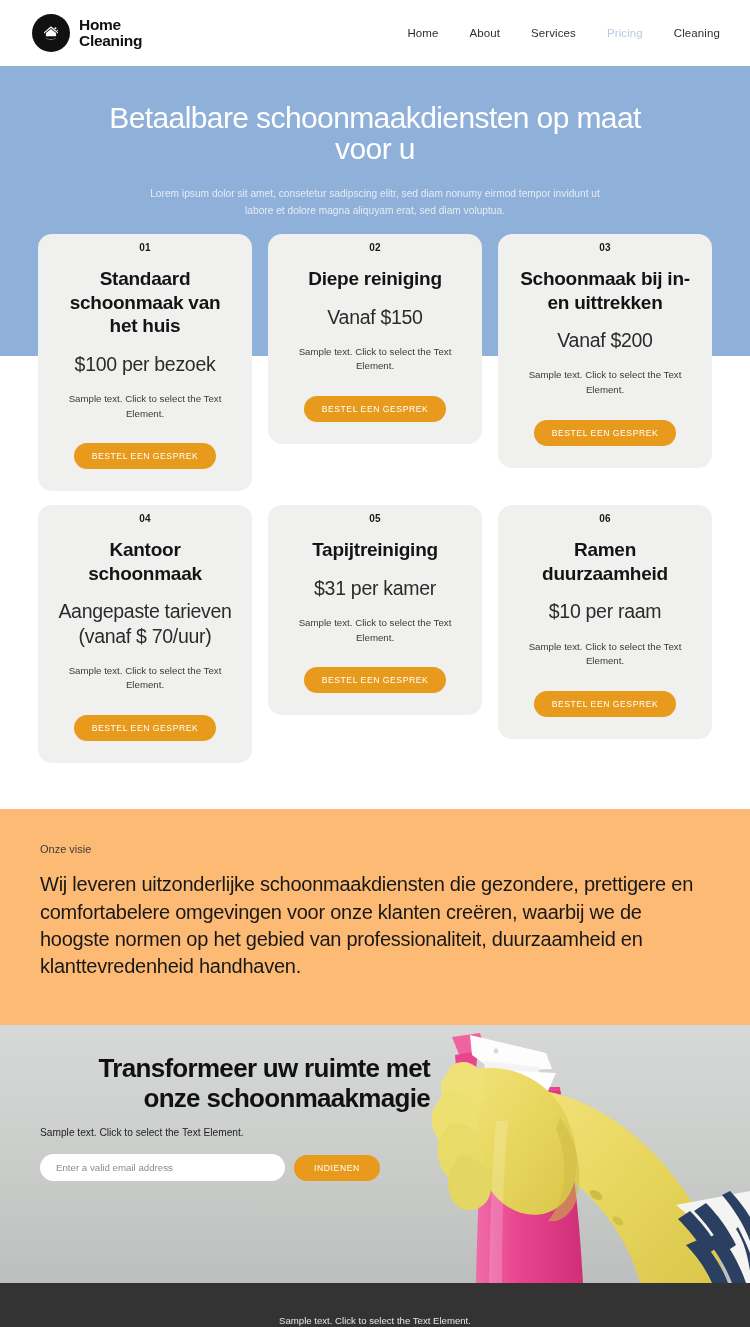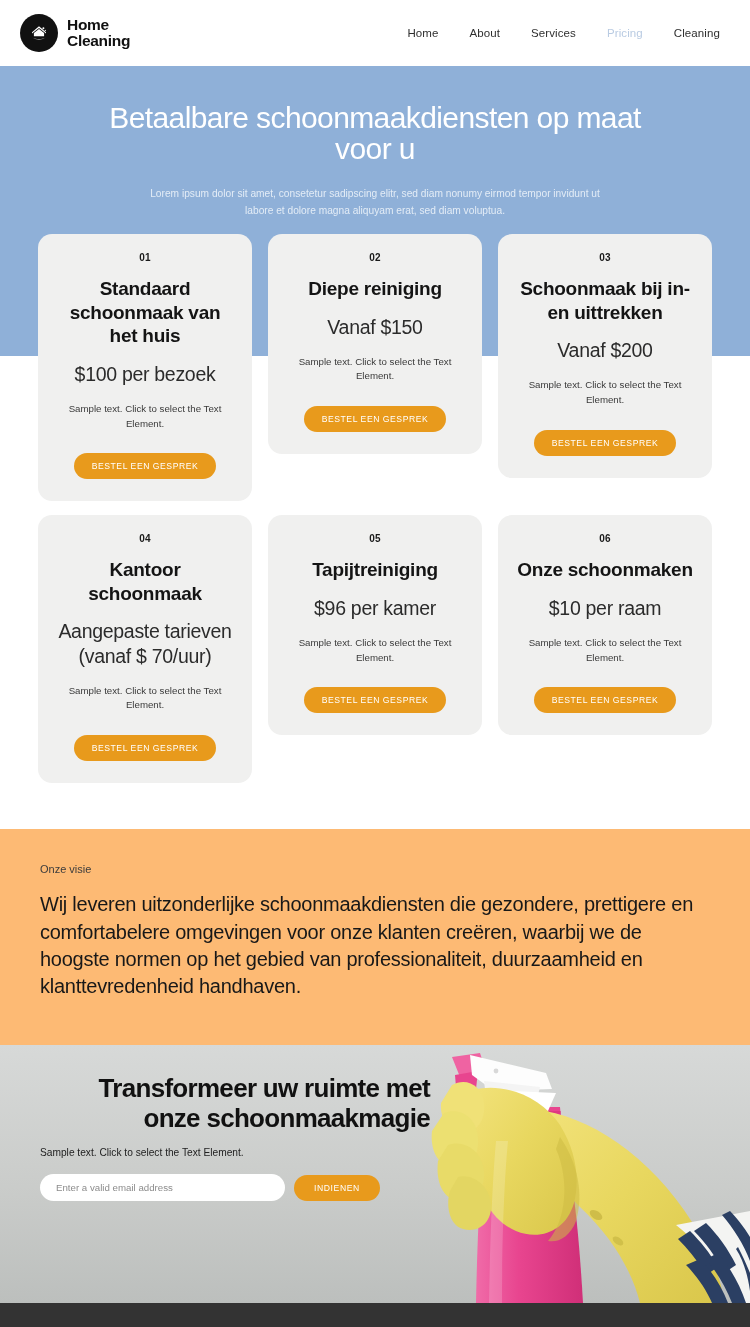--- a/index.html
+++ b/index.html
@@ -12,21 +12,21 @@
   }
   .page { width: 750px; position: relative; overflow: hidden; }
 
   
   .header {
     height: 66px;
     background: #ffffff;
     display: flex;
     align-items: center;
     justify-content: space-between;
-    padding: 0 30px 0 20px;
+    padding: 0 30px 0 32px;
   }
   .brand { display: flex; align-items: center; gap: 9px; }
   .brand-mark {
     width: 38px; height: 38px; border-radius: 50%;
     background: #111111;
     display: flex; align-items: center; justify-content: center;
     flex: none;
   }
   .brand-name {
     font-size: 15.5px; font-weight: 700; line-height: 1.02;
@@ -71,21 +71,21 @@
     padding: 0 38px 46px;
     display: grid;
     grid-template-columns: repeat(3, 1fr);
     column-gap: 16px;
     row-gap: 14px;
     align-items: start;
   }
   .card {
     background: #f0f0ef;
     border-radius: 14px;
-    padding: 18px 16px 22px;
+    padding: 8px 16px 22px;
     text-align: center;
     display: flex;
     flex-direction: column;
     align-items: center;
   }
   .card-num {
     font-size: 10px; font-weight: 700; color: #1a1a1a;
     letter-spacing: .3px;
   }
   .card-title {
@@ -233,28 +233,28 @@
       <div class="card-num">04</div>
       <div class="card-title">Kantoor schoonmaak</div>
       <div class="card-price">Aangepaste tarieven (vanaf $ 70/uur)</div>
       <div class="card-desc">Sample text. Click to select the Text Element.</div>
       <button class="btn-orange">BESTEL EEN GESPREK</button>
     </div>
 
     <div class="card">
       <div class="card-num">05</div>
       <div class="card-title">Tapijtreiniging</div>
-      <div class="card-price">$96 per kamer</div>
+      <div class="card-price">$31 per kamer</div>
       <div class="card-desc">Sample text. Click to select the Text Element.</div>
       <button class="btn-orange">BESTEL EEN GESPREK</button>
     </div>
 
     <div class="card">
       <div class="card-num">06</div>
-      <div class="card-title">Onze schoonmaken</div>
+      <div class="card-title">Ramen duurzaamheid</div>
       <div class="card-price">$10 per raam</div>
       <div class="card-desc">Sample text. Click to select the Text Element.</div>
       <button class="btn-orange">BESTEL EEN GESPREK</button>
     </div>
 
   </section>
 
   <section class="vision">
     <div class="vision-eyebrow">Onze visie</div>
     <p class="vision-body">Wij leveren uitzonderlijke schoonmaakdiensten die gezondere, prettigere en comfortabelere omgevingen voor onze klanten creëren, waarbij we de hoogste normen op het gebied van professionaliteit, duurzaamheid en klanttevredenheid handhaven.</p>

